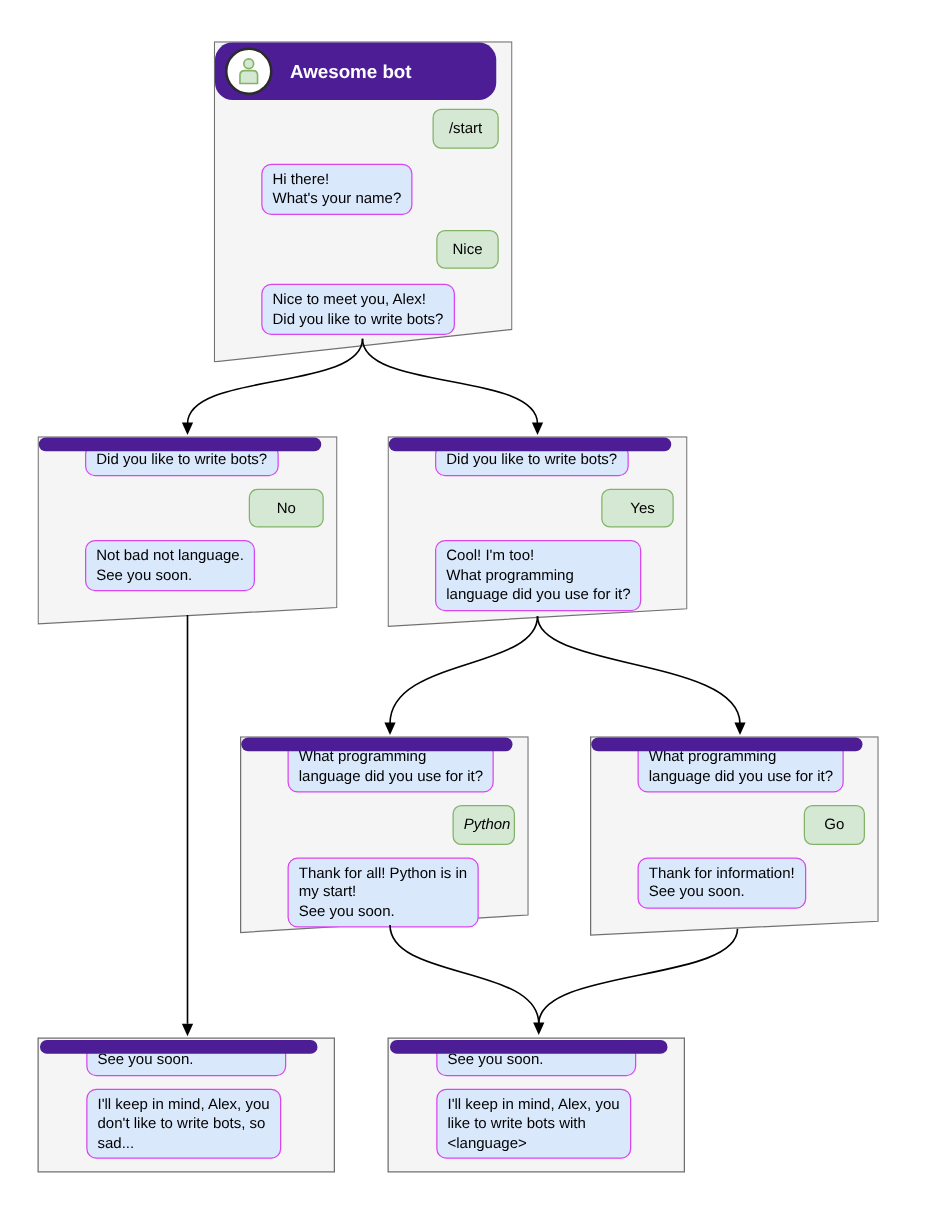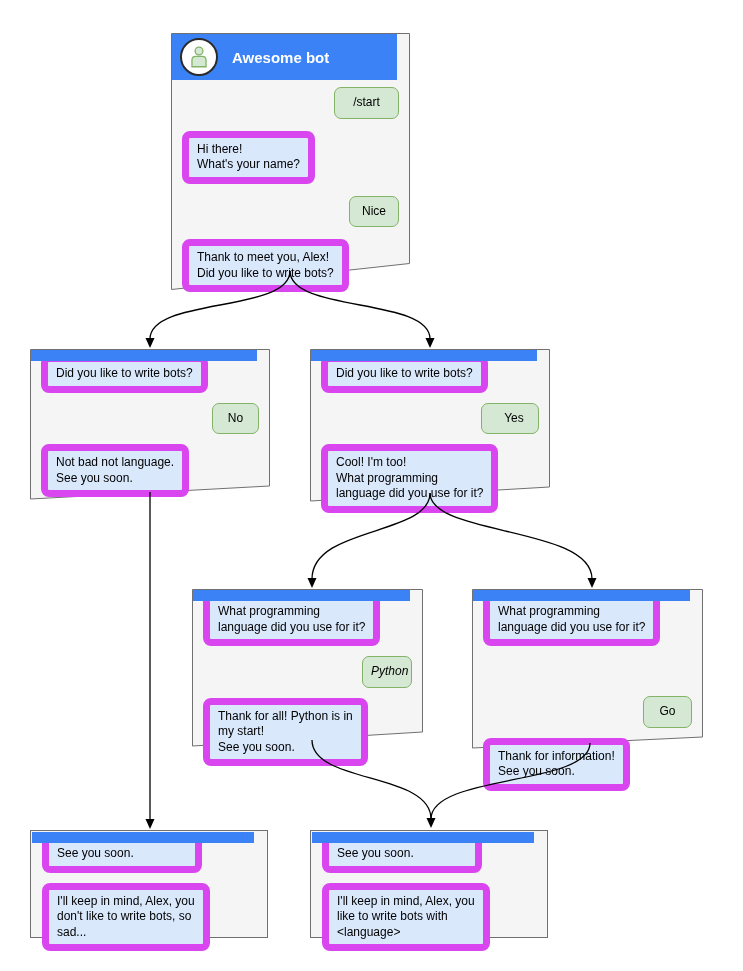--- a/index.html
+++ b/index.html
@@ -8,21 +8,21 @@
     width:743px;height:971px;
     background:#ffffff;
     font-family:"Liberation Sans", sans-serif;
     color:#000;
     overflow:hidden;
   }
   .window{position:absolute;}
   .window > svg.shape{position:absolute;left:0;top:0;z-index:0;}
   .win-header{
     position:absolute;left:1px;right:13px;top:1px;
-    background:#3b82f6;z-index:2;
+    background:#4c1d95;z-index:2;border-radius:14px;
   }
   .win-header.main{height:46px;display:flex;align-items:center;}
   .win-header.thin{height:11px;}
   .avatar{
     width:38px;height:38px;border-radius:50%;
     background:#ffffff;border:2px solid #2b2b2b;
     margin-left:8px;box-sizing:border-box;
     display:flex;align-items:center;justify-content:center;
   }
   .win-title{
@@ -31,22 +31,22 @@
   .content{
     position:absolute;left:1px;right:1px;bottom:0;z-index:1;
     display:flex;flex-direction:column;align-items:flex-start;
     padding:0 10px;box-sizing:border-box;
   }
   .bubble{
     font-size:12px;line-height:15.5px;white-space:pre-line;
     box-sizing:border-box;width:fit-content;
   }
   .bubble.bot{
-    background:#dae8fc;border:7px solid #d946ef;border-radius:8px;
-    padding:4px 8px;align-self:flex-start;
+    background:#dae8fc;border:1px solid #d946ef;border-radius:8px;
+    padding:4px 8px;align-self:flex-start;margin-left:27px;
   }
   .bubble.user{
     background:#d5e8d4;border:1px solid #82b366;border-radius:7px;
     padding:7px 8px;align-self:flex-end;text-align:center;
   }
   .arrows{position:absolute;left:0;top:0;z-index:5;pointer-events:none;}
 </style>
 </head>
 <body>
 
@@ -59,37 +59,37 @@
     <div class="win-header main">
       <div class="avatar">
         <svg width="26" height="26" viewBox="0 0 24 24">
           <circle cx="12" cy="6.5" r="3.6" fill="#d5e8d4" stroke="#82b366" stroke-width="1.2"></circle>
           <path d="M5.5,21 L5.5,15 Q5.5,11.5 9,11.5 L15,11.5 Q18.5,11.5 18.5,15 L18.5,21 Z" fill="#d5e8d4" stroke="#82b366" stroke-width="1.2"></path>
         </svg>
       </div>
       <div class="win-title">Awesome bot</div>
     </div>
     <div class="content" style="top:47px;padding-top:7px;gap:12px;">
-      <div class="bubble user" style="width:65px;">/start</div>
+      <div class="bubble user" style="width:53px;">/start</div>
       <div class="bubble bot">Hi there!
 What's your name?</div>
       <div class="bubble user" style="width:50px;">Nice</div>
-      <div class="bubble bot">Thank to meet you, Alex!
+      <div class="bubble bot">Nice to meet you, Alex!
 Did you like to write bots?</div>
     </div>
   </div>
 
   <div class="window" style="left:30px;top:349px;width:240px;height:150px;">
     <svg class="shape" width="240" height="151">
       <polygon points="0.5,0.5 239.5,0.5 239.5,137 0.5,150" fill="#f5f5f5" stroke="#707070" stroke-width="1"></polygon>
     </svg>
     <div class="win-header thin"></div>
     <div class="content" style="top:12px;gap:10px;">
       <div class="bubble bot" style="margin-top:-6px;">Did you like to write bots?</div>
-      <div class="bubble user" style="width:47px;">No</div>
+      <div class="bubble user" style="width:60px;">No</div>
       <div class="bubble bot">Not bad not language.
 See you soon.</div>
     </div>
   </div>
 
   <div class="window" style="left:310px;top:349px;width:240px;height:152px;">
     <svg class="shape" width="240" height="153">
       <polygon points="0.5,0.5 239.5,0.5 239.5,138 0.5,152" fill="#f5f5f5" stroke="#707070" stroke-width="1"></polygon>
     </svg>
     <div class="win-header thin"></div>
@@ -118,21 +118,21 @@
   </div>
 
   <div class="window" style="left:472px;top:589px;width:231px;height:159px;">
     <svg class="shape" width="231" height="160">
       <polygon points="0.5,0.5 230.5,0.5 230.5,148 0.5,159" fill="#f5f5f5" stroke="#707070" stroke-width="1"></polygon>
     </svg>
     <div class="win-header thin"></div>
     <div class="content" style="top:12px;gap:10px;">
       <div class="bubble bot" style="margin-top:-8px;">What programming
 language did you use for it?</div>
-      <div class="bubble user" style="width:49px;margin-top:40px;">Go</div>
+      <div class="bubble user" style="width:49px;">Go</div>
       <div class="bubble bot">Thank for information!
 See you soon.</div>
     </div>
   </div>
 
   <div class="window" style="left:30px;top:830px;width:238px;height:108px;background:#f5f5f5;border:1px solid #707070;box-sizing:border-box;">
     <div class="win-header thin"></div>
     <div class="content" style="top:12px;gap:10px;">
       <div class="bubble bot" style="margin-top:-8px;width:160px;">See you soon.</div>
       <div class="bubble bot">I'll keep in mind, Alex, you

